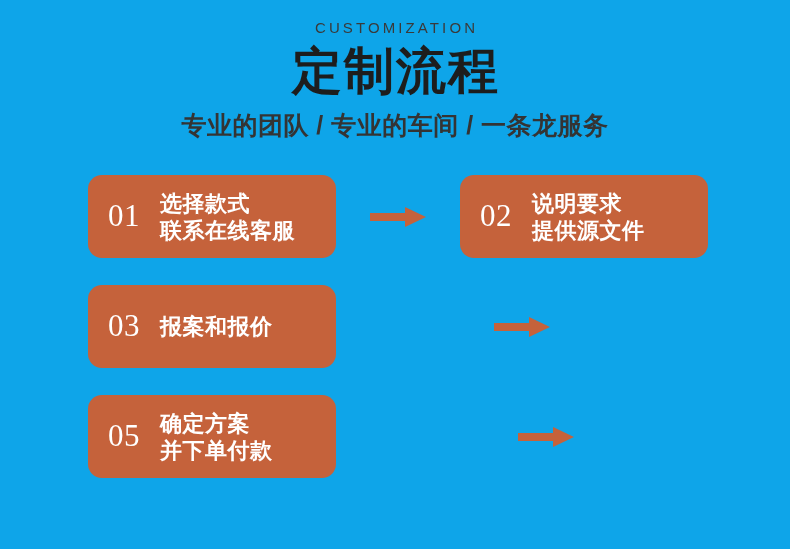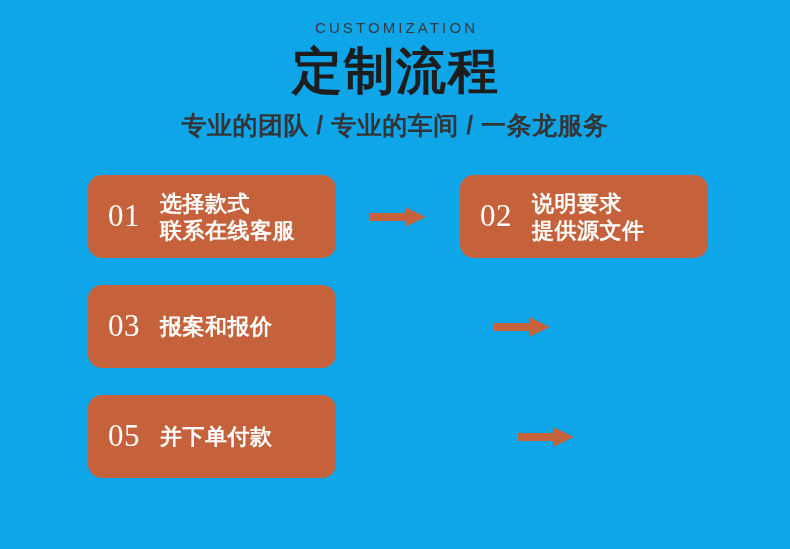--- a/index.html
+++ b/index.html
@@ -181,20 +181,21 @@
           <span class="shaft"></span>
           <span class="head"></span>
         </span>
       </div>
     </div>
 
     <div class="step-row">
       <div class="card">
         <span class="card-num">05</span>
         <span class="card-text">
+          <span class="l1">确定方案</span>
           <span class="l2">并下单付款</span>
         </span>
       </div>
       <div class="arrow-cell">
         <span class="arrow">
           <span class="shaft"></span>
           <span class="head"></span>
         </span>
       </div>
     </div>

